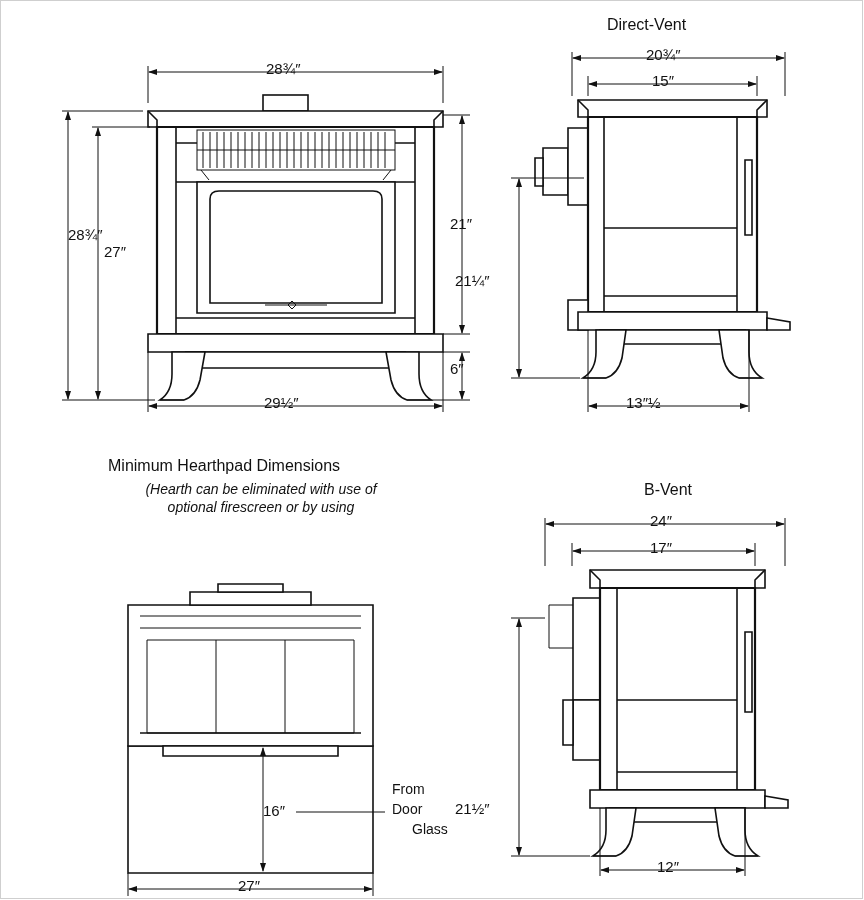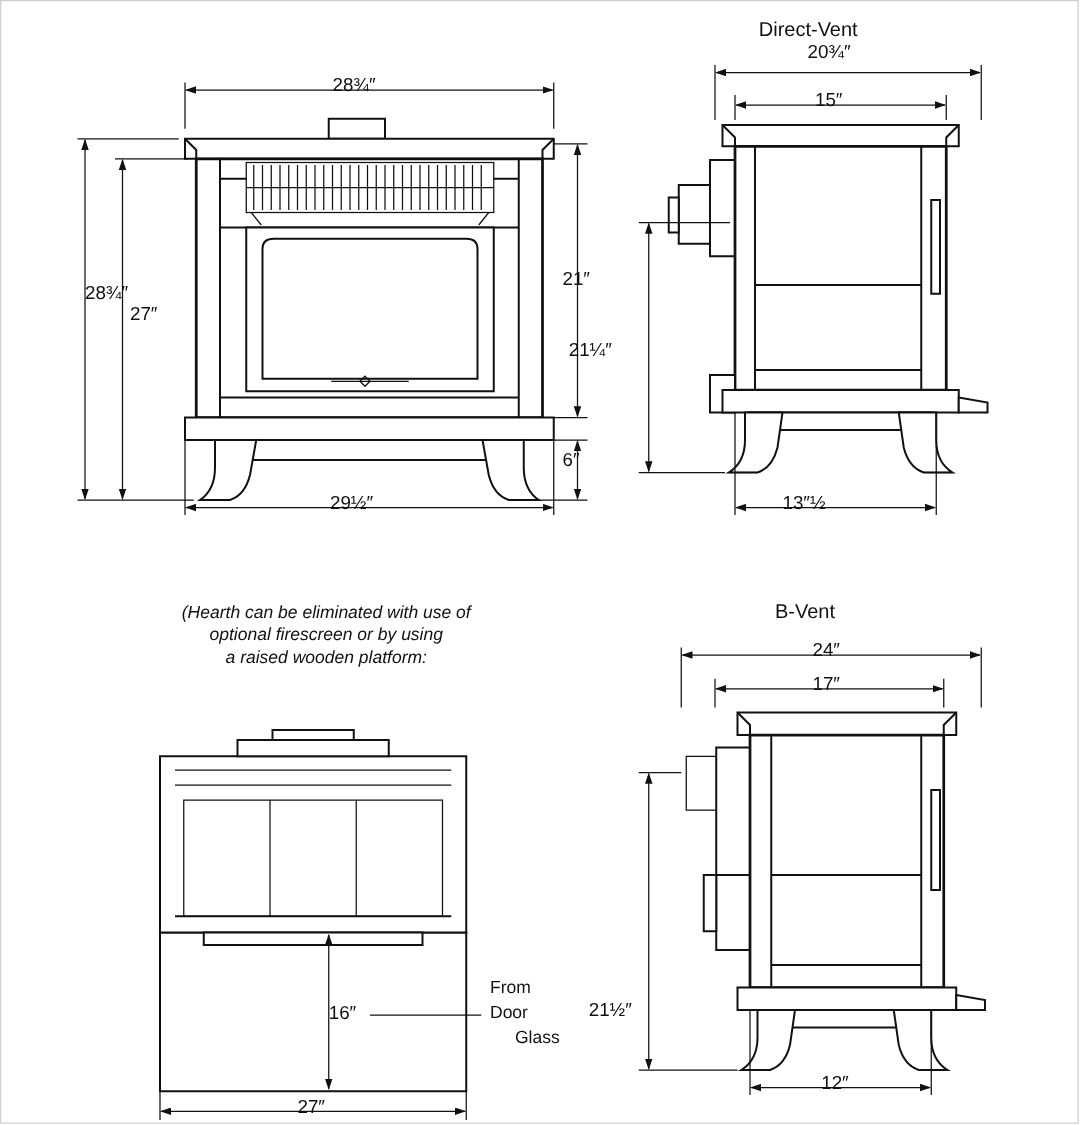--- a/index.html
+++ b/index.html
@@ -229,34 +229,34 @@
   </svg>
 
   <div class="lbl dim" style="left:266px;top:60px;">28¾″</div>
   <div class="lbl dim" style="left:264px;top:394px;">29½″</div>
   <div class="lbl dim" style="left:68px;top:226px;">28¾″</div>
   <div class="lbl dim" style="left:104px;top:243px;">27″</div>
   <div class="lbl dim" style="left:450px;top:215px;">21″</div>
   <div class="lbl dim" style="left:450px;top:360px;">6″</div>
 
   <div class="lbl title" style="left:607px;top:16px;">Direct-Vent</div>
-  <div class="lbl dim" style="left:646px;top:33px;">20¾″</div>
+  <div class="lbl dim" style="left:646px;top:46px;">20¾″</div>
   <div class="lbl dim" style="left:652px;top:72px;">15″</div>
   <div class="lbl dim" style="left:455px;top:272px;">21¼″</div>
   <div class="lbl dim" style="left:626px;top:394px;">13″½</div>
 
-  <div class="lbl title" style="left:620px;top:481px;">B-Vent</div>
+  <div class="lbl title" style="left:644px;top:481px;">B-Vent</div>
   <div class="lbl dim" style="left:650px;top:512px;">24″</div>
   <div class="lbl dim" style="left:650px;top:539px;">17″</div>
-  <div class="lbl dim" style="left:455px;top:800px;margin-left:16px;">21½″</div>
+  <div class="lbl dim" style="left:455px;top:800px;">21½″</div>
   <div class="lbl dim" style="left:657px;top:858px;">12″</div>
 
+  <div class="lbl title" style="left:108px;top:457px;">Minimum Hearthpad Dimensions</div>
   <div class="lbl small ital ctr" style="left:103px;top:481px;width:316px;">(Hearth can be eliminated with use of</div>
   <div class="lbl small ital ctr" style="left:103px;top:499px;width:316px;">optional firescreen or by using</div>
-  <div class="lbl small ital ctr" style="left:103px;top:517px;width:316px;">a raised wooden platform:</div>
 
   <div class="lbl dim" style="left:263px;top:802px;">16″</div>
   <div class="lbl dim" style="left:238px;top:877px;">27″</div>
 
   <div class="lbl small" style="left:392px;top:781px;">From</div>
   <div class="lbl small" style="left:392px;top:801px;">Door</div>
   <div class="lbl small" style="left:392px;top:821px;margin-left:20px;">Glass</div>
 
 </div>
 

